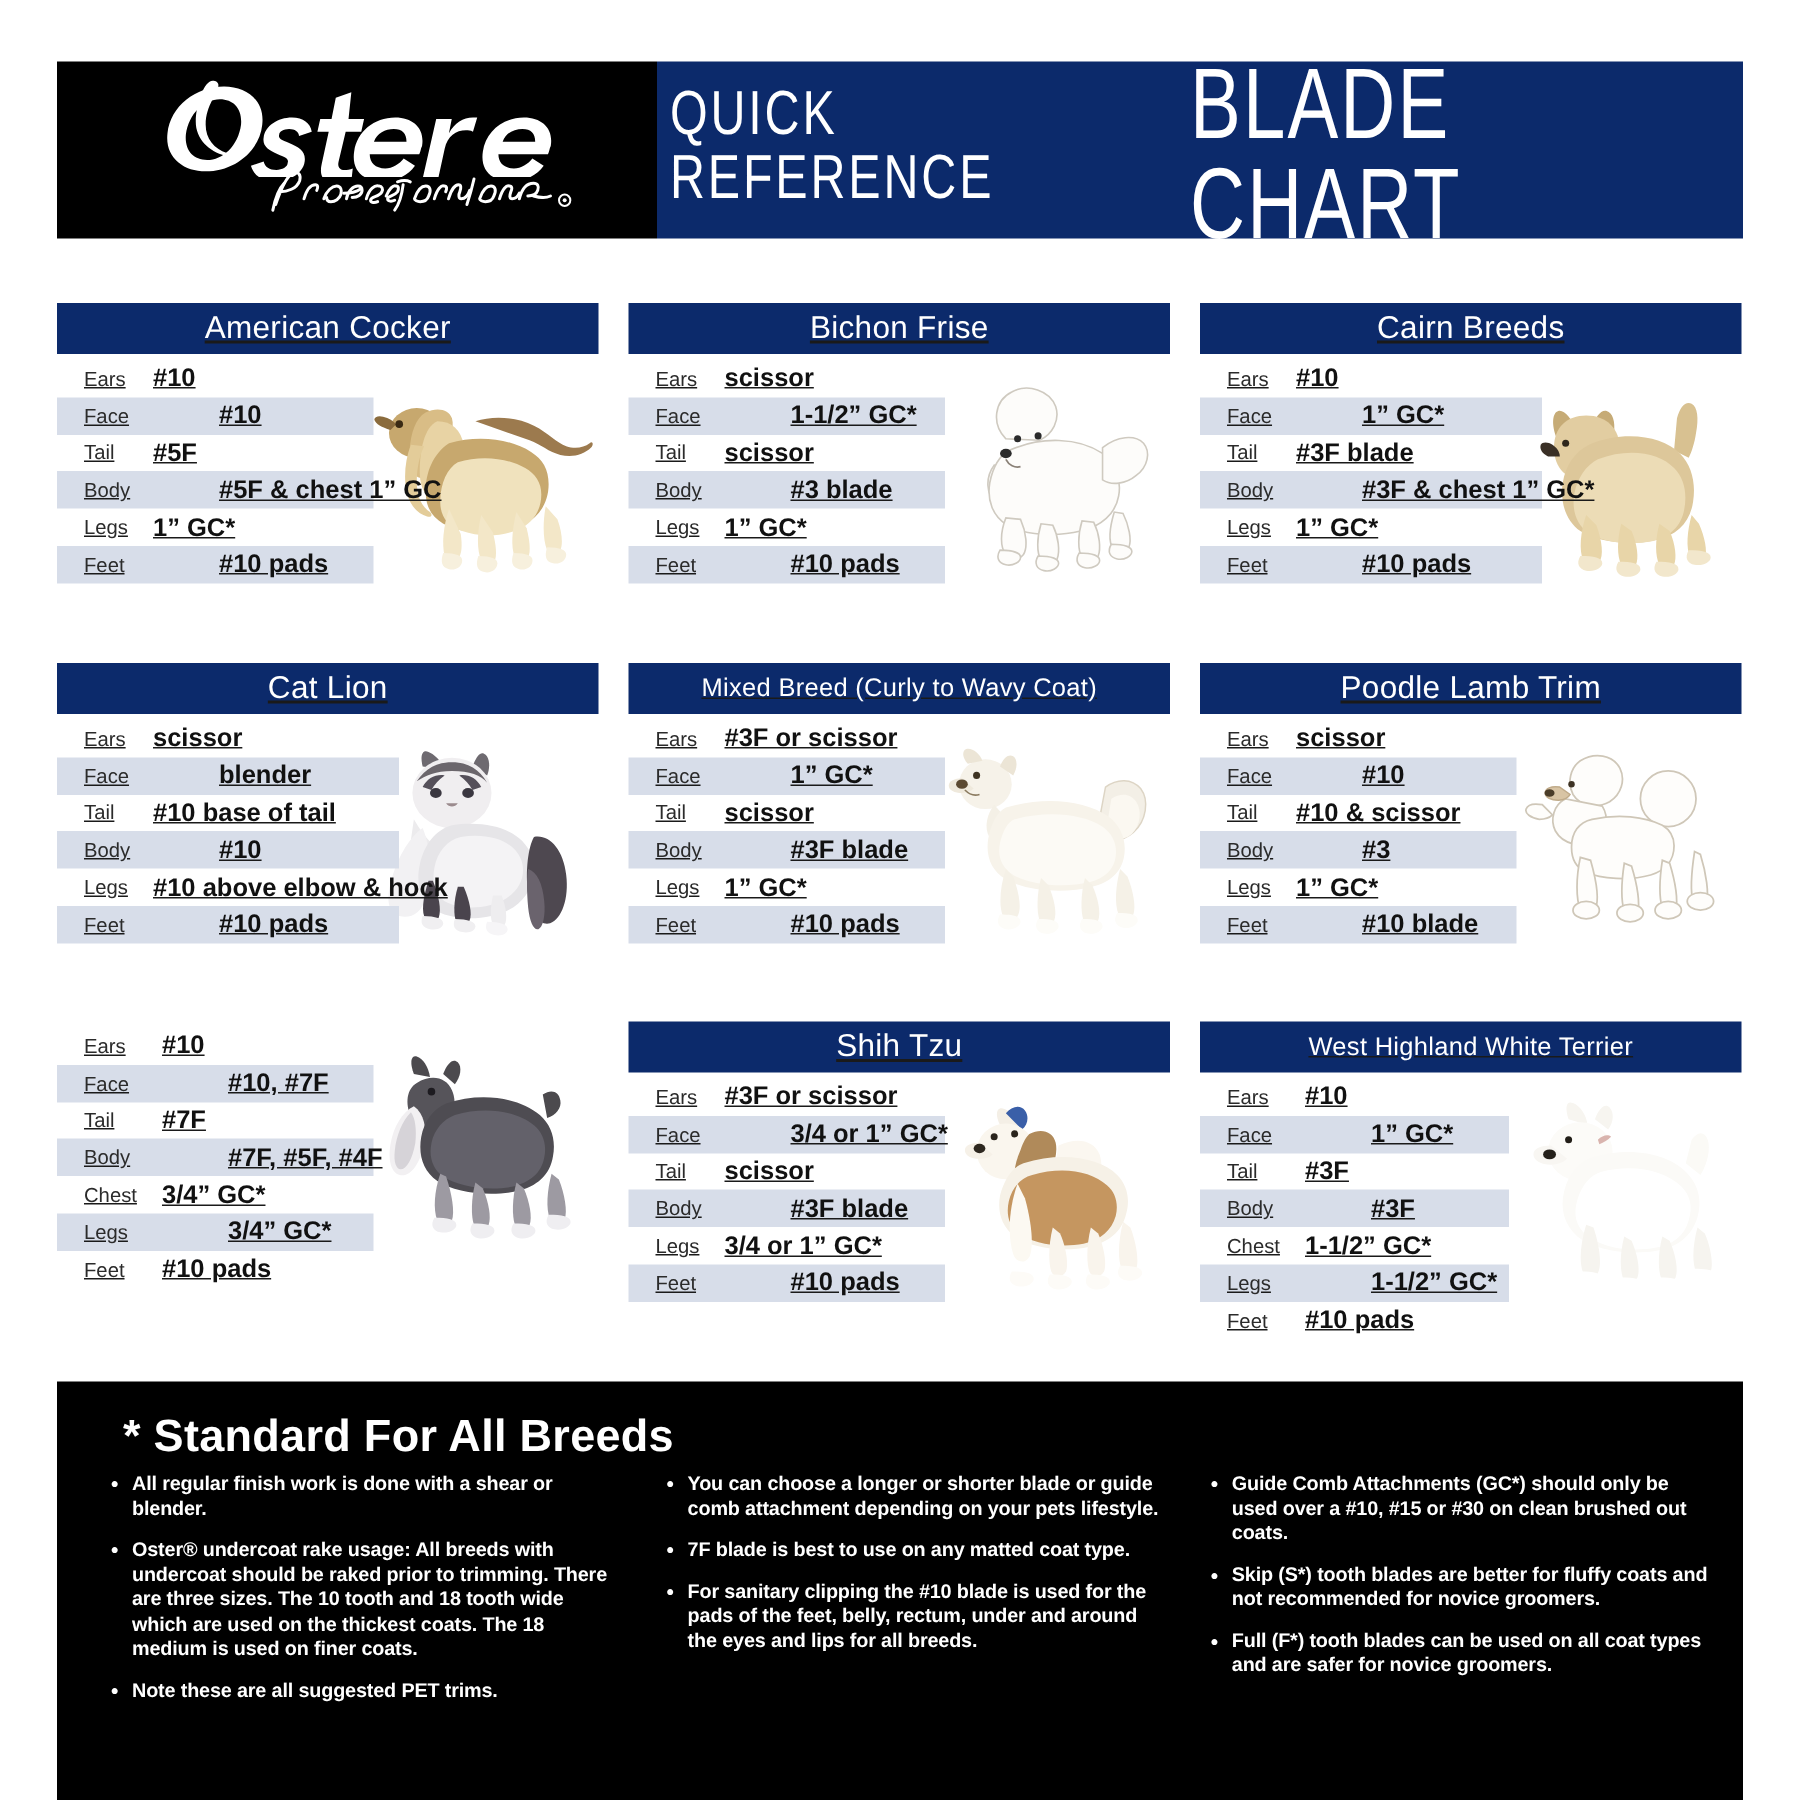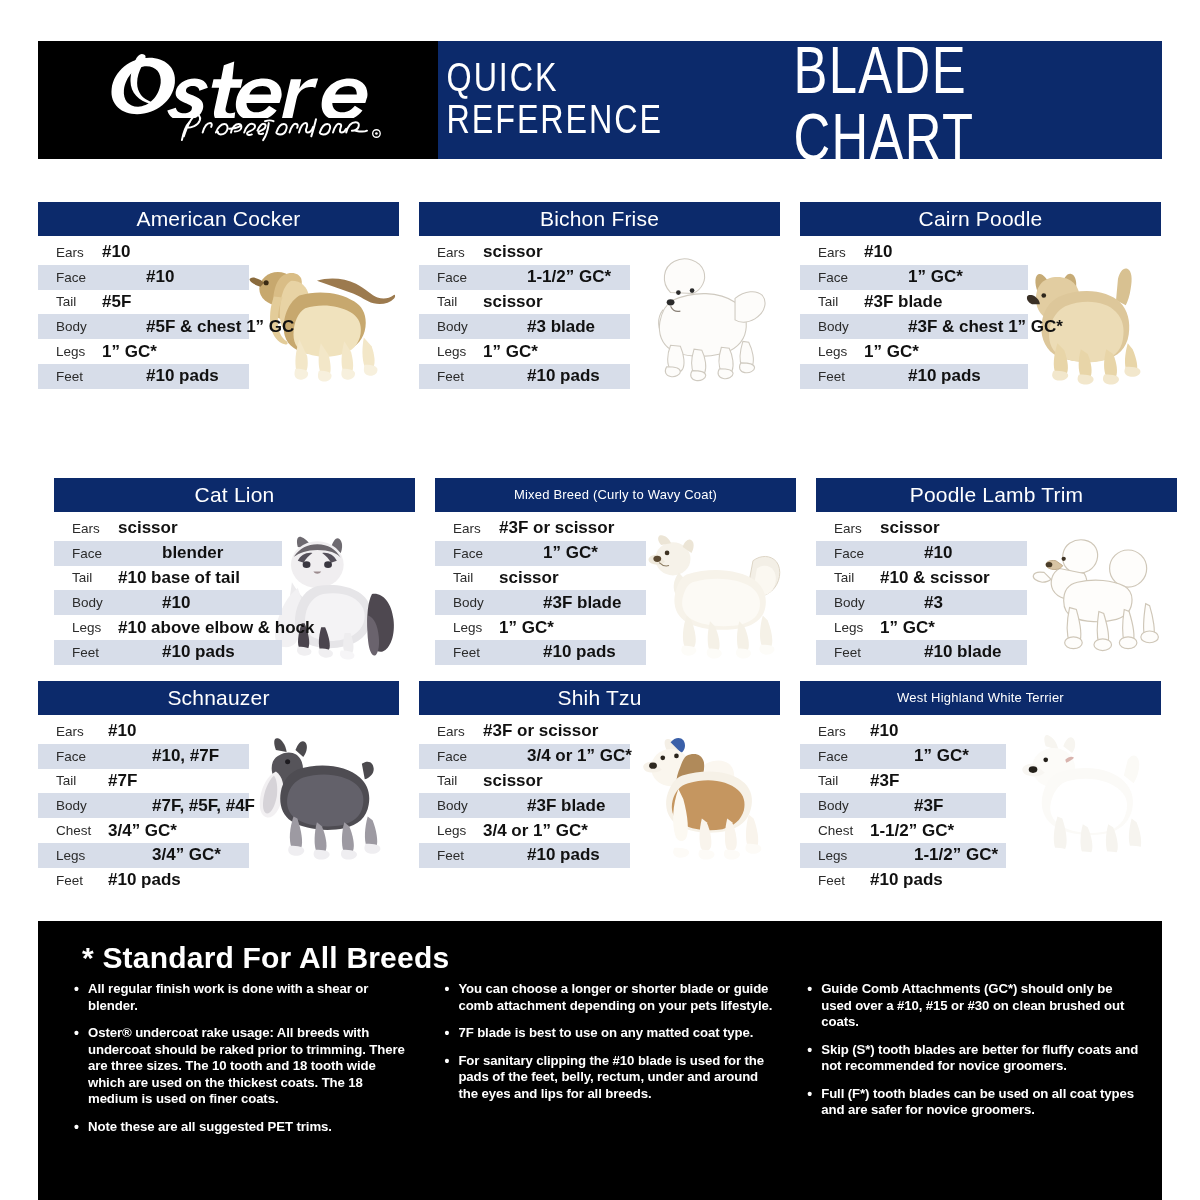--- a/index.html
+++ b/index.html
@@ -43,31 +43,31 @@
   .title-line2 {
     color:#ffffff; font-size:54px; letter-spacing:1.5px;
     font-weight:400; line-height:1.0; margin-top:10px;
     transform:scaleY(1.24) scaleX(0.94); transform-origin:center;
   }
 
   
   .grid { position:absolute; left:38px; top:202px; width:1124px; }
   .grid-row { display:flex; gap:20px; }
   .grid-row.r1 { position:absolute; left:0; top:0; }
-  .grid-row.r2 { position:absolute; left:16px; top:240px;margin-top:36px; }
+  .grid-row.r2 { position:absolute; left:0; top:240px; }
   .grid-row.r3 { position:absolute; left:0; top:479px; }
 
-  .card { width:361px; position:relative; }
+  .card { width:361px; position:relative;text-decoration:underline; }
   .card-title {
     background:#0c2a6b; color:#ffffff;
     height:34px; line-height:34px; text-align:center;
     font-size:21px; font-weight:400; letter-spacing:0.2px;
     white-space:nowrap; overflow:hidden;
   }
-  .card-title.small { font-size:13px; }
+  .card-title.small { font-size:17px; }
   .card-body { position:relative; margin-top:4px; }
   .rows { width:211px; position:relative; z-index:2; }
   .row {
     display:flex; align-items:center;
     height:24.8px; padding-left:18px;
     font-size:13px;
   }
   .row.alt { background:#d7dde9;gap:44px; }
   .row-label {
     width:46px; color:#2b2b2b; font-weight:400; font-size:13.5px;
@@ -266,21 +266,21 @@
             </div>
           <div class="row alt">
               <span class="row-label">Feet</span>
               <span class="row-value">#10 pads</span>
             </div>
         </div>
       </div>
     </div>
 
     <div class="card">
-      <div class="card-title">Cairn Poodle</div>
+      <div class="card-title">Cairn Breeds</div>
       <div class="card-body">
         <svg class="card-art" viewBox="0 0 170 150">
           <g>
             <path d="M128 38c2-8 6-12 10-10 4 2 5 10 3 20-1 7-3 13-5 17l-10-5z" fill="#d8c191"></path>
             <path d="M46 52c-4-10-3-18 1-19 4-1 9 5 12 13z" fill="#c6ab76"></path>
             <path d="M70 46c2-9 6-14 10-13 4 1 6 7 5 15z" fill="#c6ab76"></path>
             <path d="M44 58c0-14 9-22 22-22 14 0 23 9 23 23 0 13-9 22-23 22-13 0-22-9-22-23z" fill="#e2cda1"></path>
             <path d="M40 64c-4-2-6-5-5-8 1-2 5-2 8 0 3 2 5 5 5 8z" fill="#3a3026"></path>
             <circle cx="52" cy="55" r="2.4" fill="#2e271c"></circle>
             <path d="M68 56c24-10 50-6 62 6 8 8 11 20 9 33-2 14-11 23-25 26-17 4-40 2-52-6-10-7-14-20-12-33 2-12 8-21 18-26z" fill="#ddc79a"></path>
@@ -489,21 +489,20 @@
               <span class="row-value">#10 blade</span>
             </div>
         </div>
       </div>
     </div>
   </div>
 
   <div class="grid-row r3">
 
     <div class="card">
-      <div class="card-title">Schnauzer</div>
       <div class="card-body">
         <svg class="card-art" viewBox="0 0 170 150">
           <g>
             <path d="M46 30c-3-8-2-13 2-12 4 1 8 7 9 14z" fill="#4c4a4e"></path>
             <path d="M66 30c3-8 7-11 10-8 3 3 2 10-2 15z" fill="#4c4a4e"></path>
             <path d="M48 36c10-6 20-4 24 5 4 9 1 20-6 24-8 5-18 2-22-6-4-9-3-19 4-23z" fill="#56545a"></path>
             <circle cx="58" cy="42" r="2.6" fill="#1d1b20"></circle>
             <path d="M46 52c-8 4-14 14-16 26-2 12 1 20 7 21 7 1 13-8 16-21 2-11 0-21-7-26z" fill="#f2f0f2"></path>
             <path d="M44 56c-6 6-10 16-11 26-1 8 1 13 4 13 4 0 8-7 10-18 1-9 0-17-3-21z" fill="#d6d3d8"></path>
             <path d="M68 50c24-8 50-4 64 8 8 7 11 17 9 28-2 13-11 21-25 24-18 4-42 1-54-7-10-7-13-18-11-30 2-11 8-19 17-23z" fill="#4e4c52"></path>

